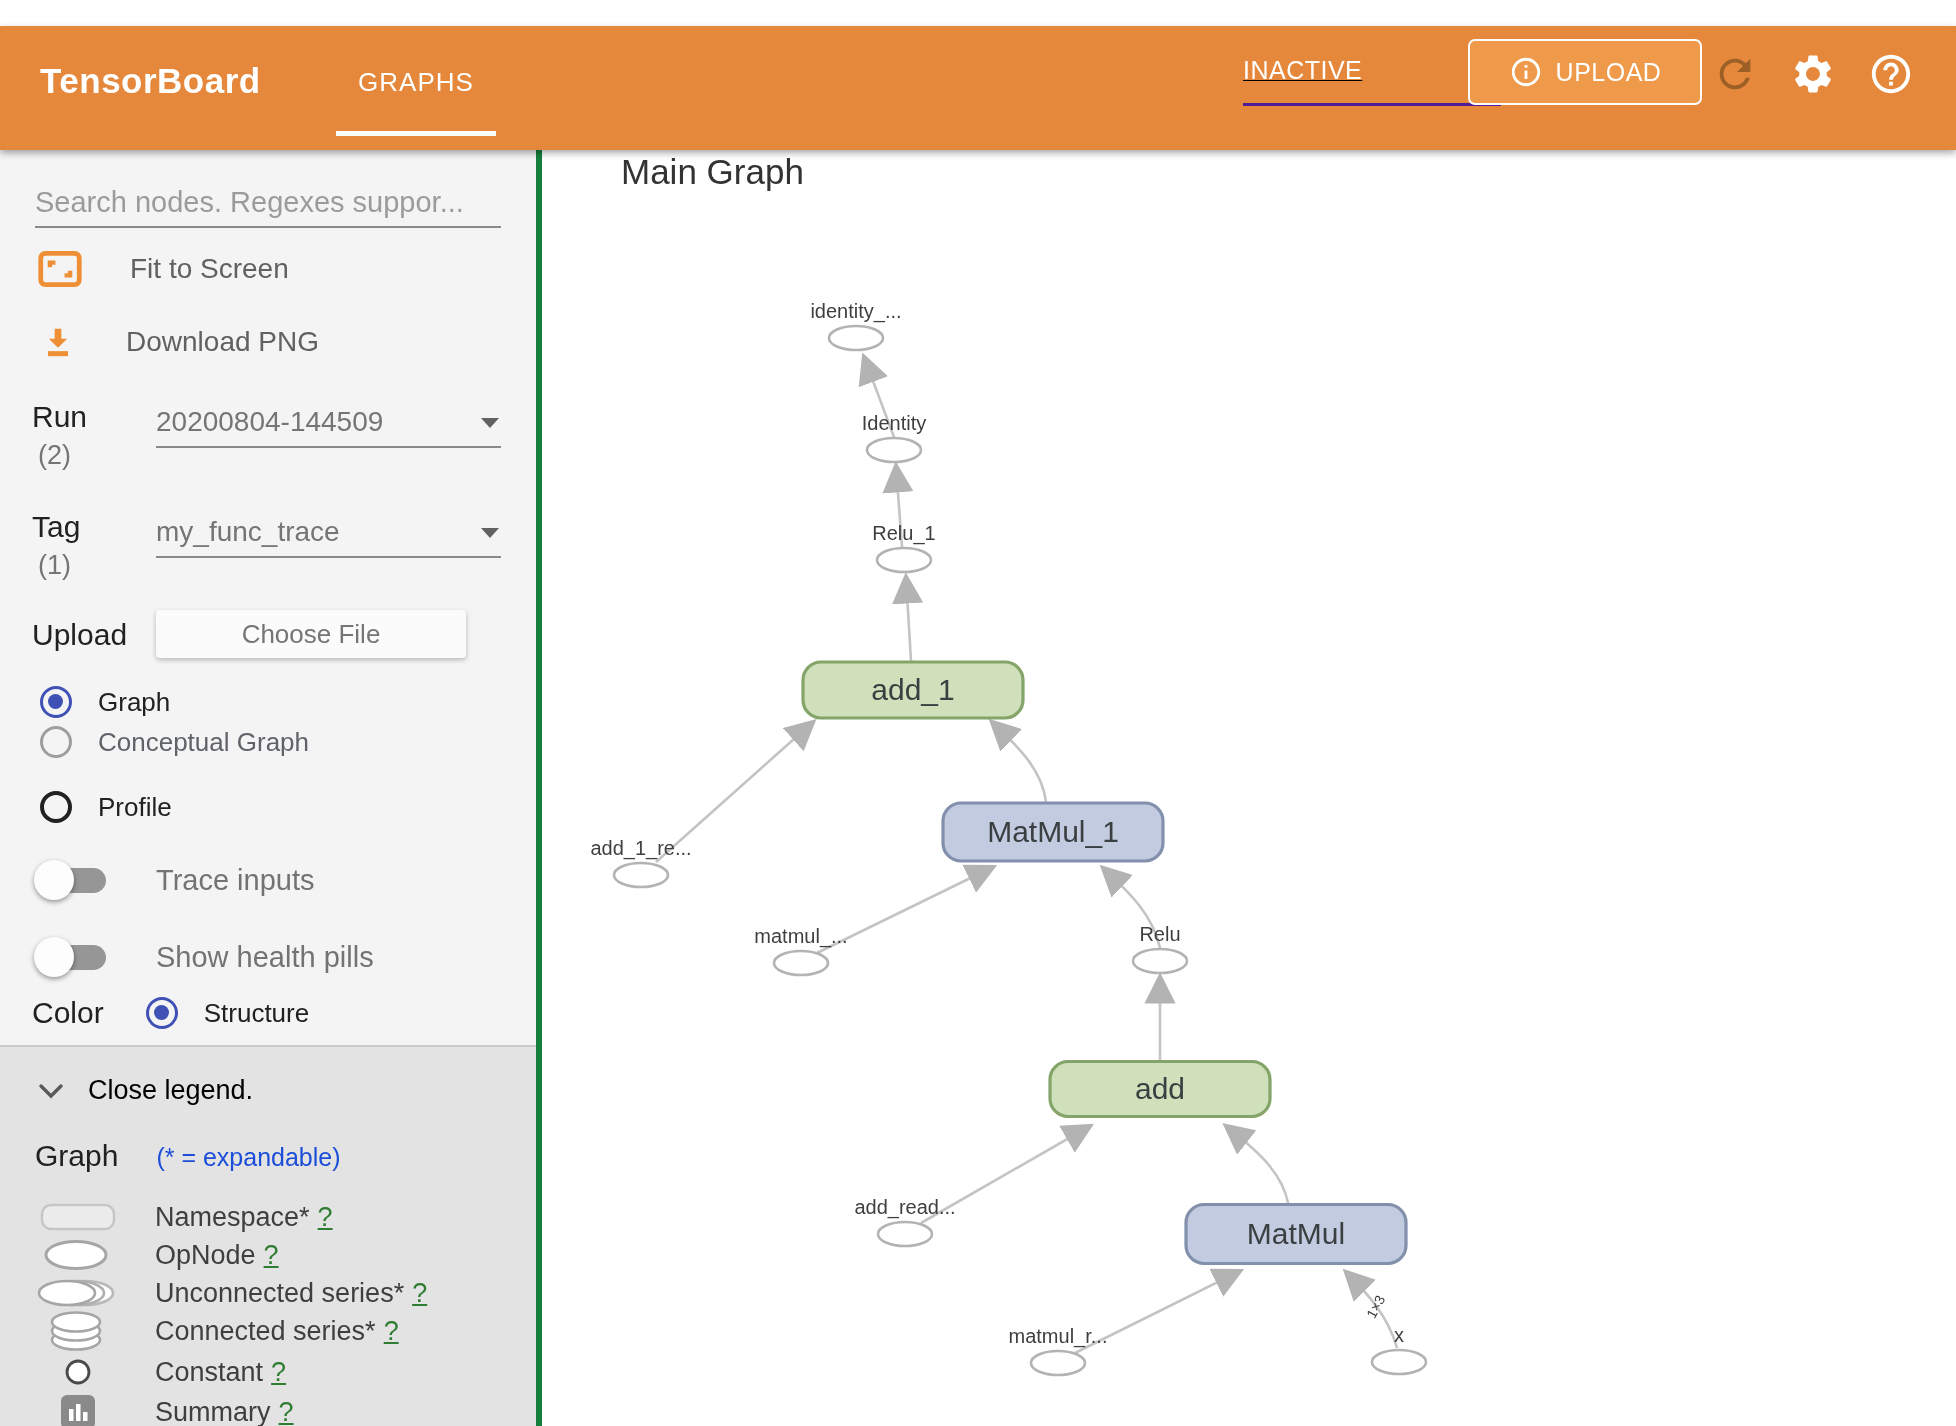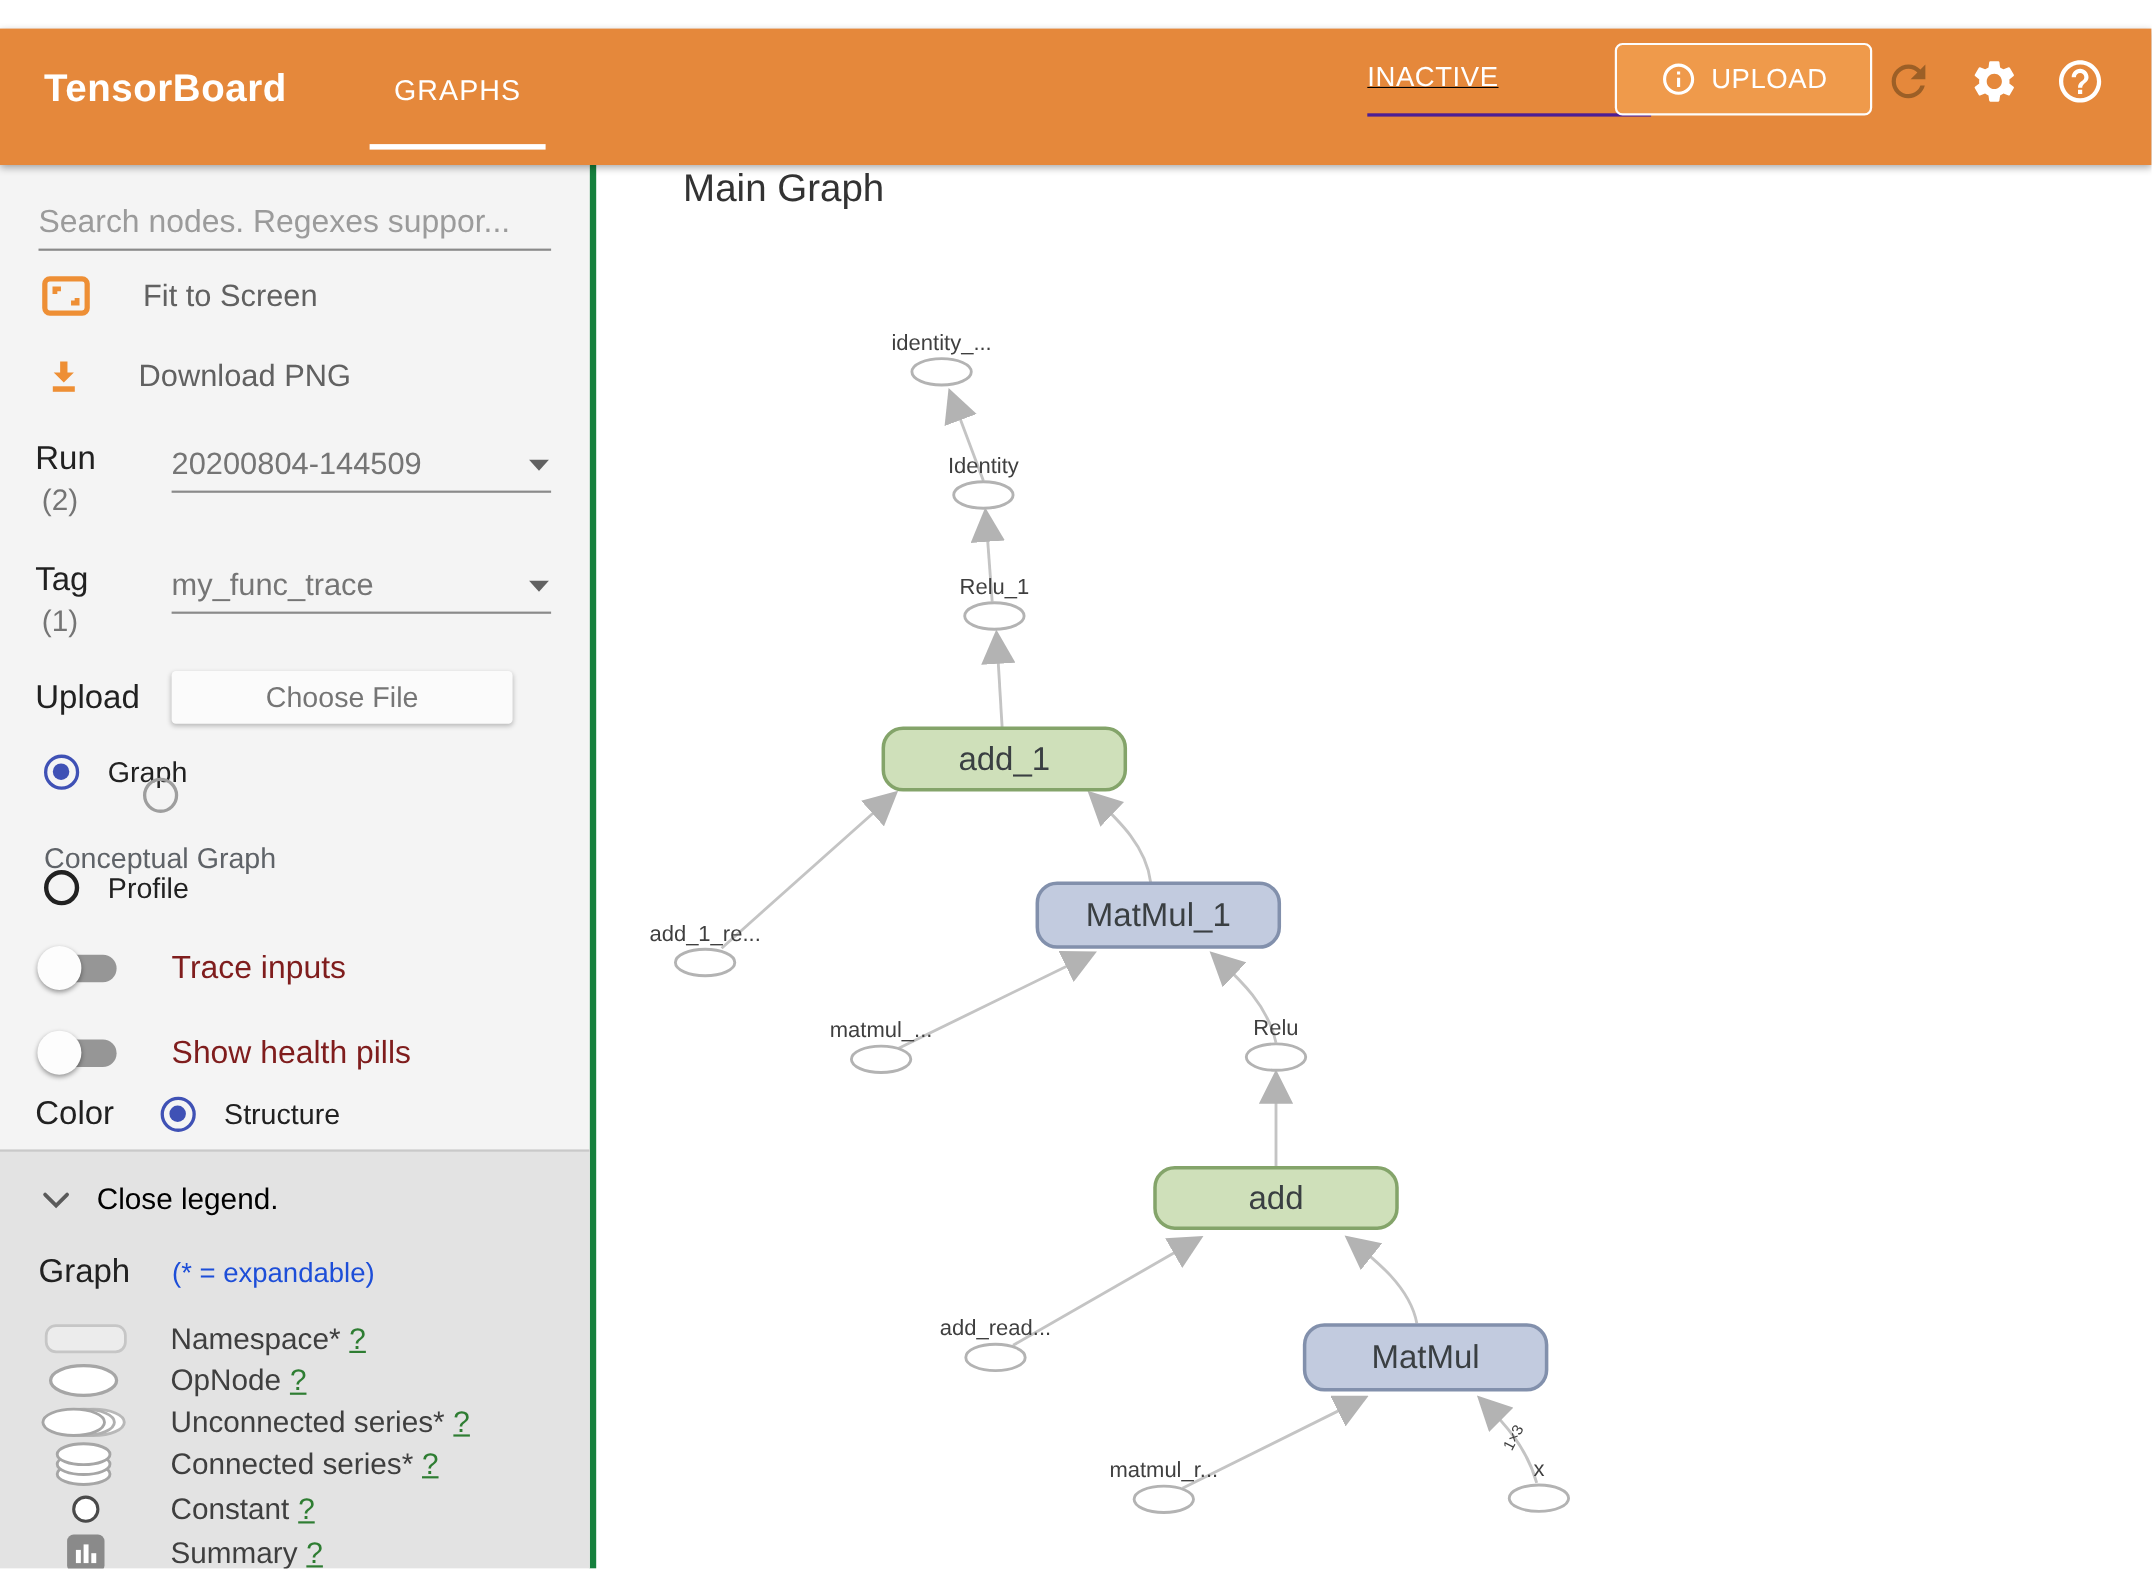--- a/index.html
+++ b/index.html
@@ -50,21 +50,21 @@
   .radio.sel::after { content:""; position:absolute; left:5px; top:5px; width:15px; height:15px; border-radius:50%; background:#3f51b5; }
   .radio.gray { border:3.5px solid #9e9e9e; }
   .radio.dark { border:4px solid #212121; }
   .radio-label { font-size:26px; color:#212121; }
   .radio-label.dim { color:#5f6368; }
   .togglerow { position:absolute; left:34px; display:flex; align-items:center; gap:46px; cursor:pointer; }
   .toggle { position:relative; width:76px; height:40px; flex:0 0 auto; }
   .toggle .track { position:absolute; left:6px; top:8px; width:66px; height:25px; border-radius:13px; background:#969696; }
   .toggle .thumb { position:absolute; left:0; top:0; width:40px; height:40px; border-radius:50%; background:#fdfdfd;
                    box-shadow:0 2px 5px rgba(0,0,0,0.4); }
-  .toggle-label { font-size:29px; color:#7f1d1d; }
+  .toggle-label { font-size:29px; color:#737373; }
   .colorrow { position:absolute; left:32px; display:flex; align-items:center; }
   .colorrow .field-label { margin-right:42px; }
   .colorrow .radio { margin-right:26px; }
   .colorrow .opt { font-size:26px; color:#212121; }
 
   
   .legendbox { position:absolute; left:0; top:935px; width:536px; height:381px; background:#e3e3e3; border-top:2px solid #c9c9c9; }
   .closerow { position:absolute; left:38px; top:28px; display:flex; align-items:center; gap:24px; cursor:pointer; }
   .closerow .close-label { font-size:27px; color:#000000; }
   .legend-head { position:absolute; left:35px; top:92px; display:flex; align-items:baseline; gap:38px; }
@@ -172,21 +172,21 @@
 
     <div class="fieldrow" style="top:508px;">
       <div class="field-label">Upload</div>
       <div class="choose-btn" style="left:124px;">Choose File</div>
     </div>
 
     <div class="radiorow" style="top:576px;">
       <span class="radio sel"></span>
       <span class="radio-label">Graph</span>
     </div>
-    <div class="radiorow" style="top:597px;flex-direction:column;">
+    <div class="radiorow" style="top:616px;">
       <span class="radio gray"></span>
       <span class="radio-label dim">Conceptual Graph</span>
     </div>
     <div class="radiorow" style="top:681px;">
       <span class="radio dark"></span>
       <span class="radio-label">Profile</span>
     </div>
 
     <div class="togglerow" style="top:750px;">
       <span class="toggle">

